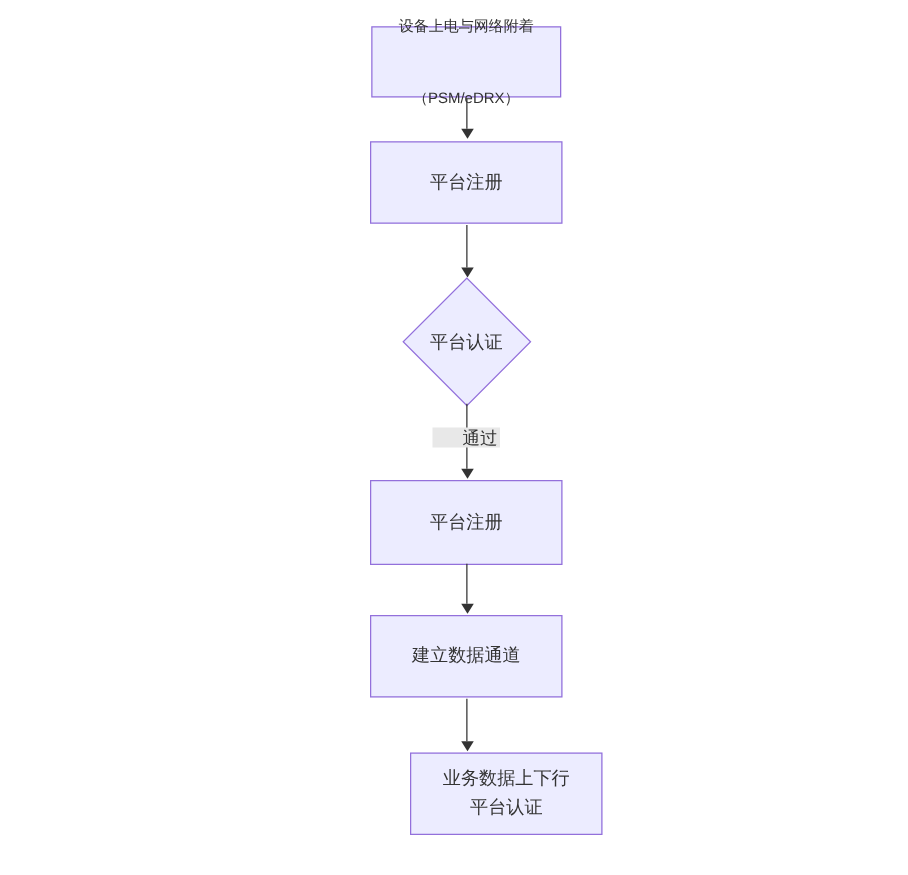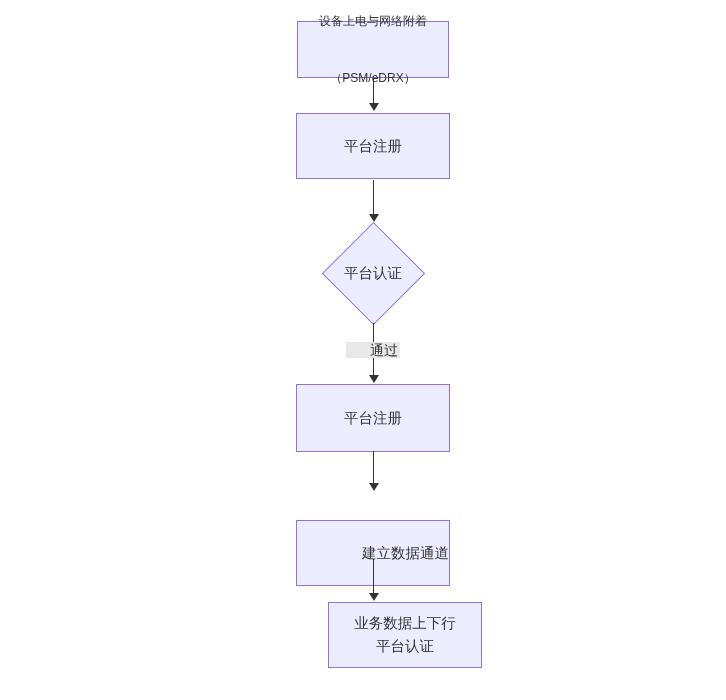--- a/index.html
+++ b/index.html
@@ -143,21 +143,21 @@
 
   <div class="node node-md" style="left:296px; top:384px; width:154px; height:68px;">
     <span class="line">平台注册</span>
   </div>
 
   <div class="edge" style="top:451px; height:40px;">
     <div class="edge-line"></div>
     <div class="edge-head"></div>
   </div>
 
-  <div class="node node-md" style="left:296px; top:520px; width:154px; height:66px;align-items:flex-end;">
+  <div class="node node-md" style="left:296px; top:492px; width:154px; height:66px;">
     <span class="line">建立数据通道</span>
   </div>
 
   <div class="edge" style="top:559px; height:42px;">
     <div class="edge-line"></div>
     <div class="edge-head"></div>
   </div>
 
   <div class="node node-md" style="left:296px; top:602px; width:154px; height:66px;margin-left:32px;">
     <span class="line">业务数据上下行</span>

